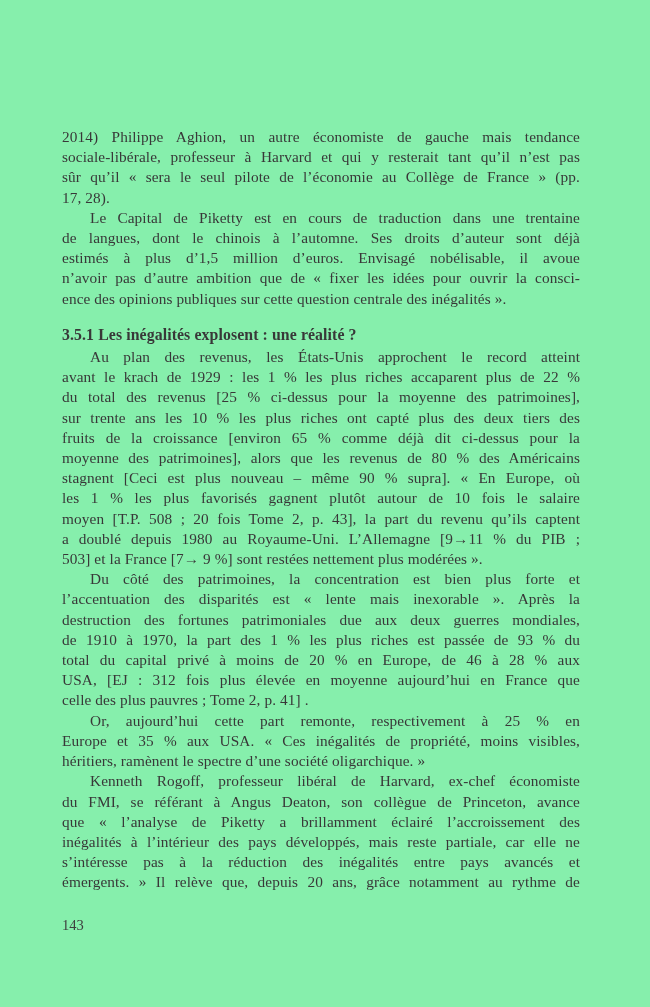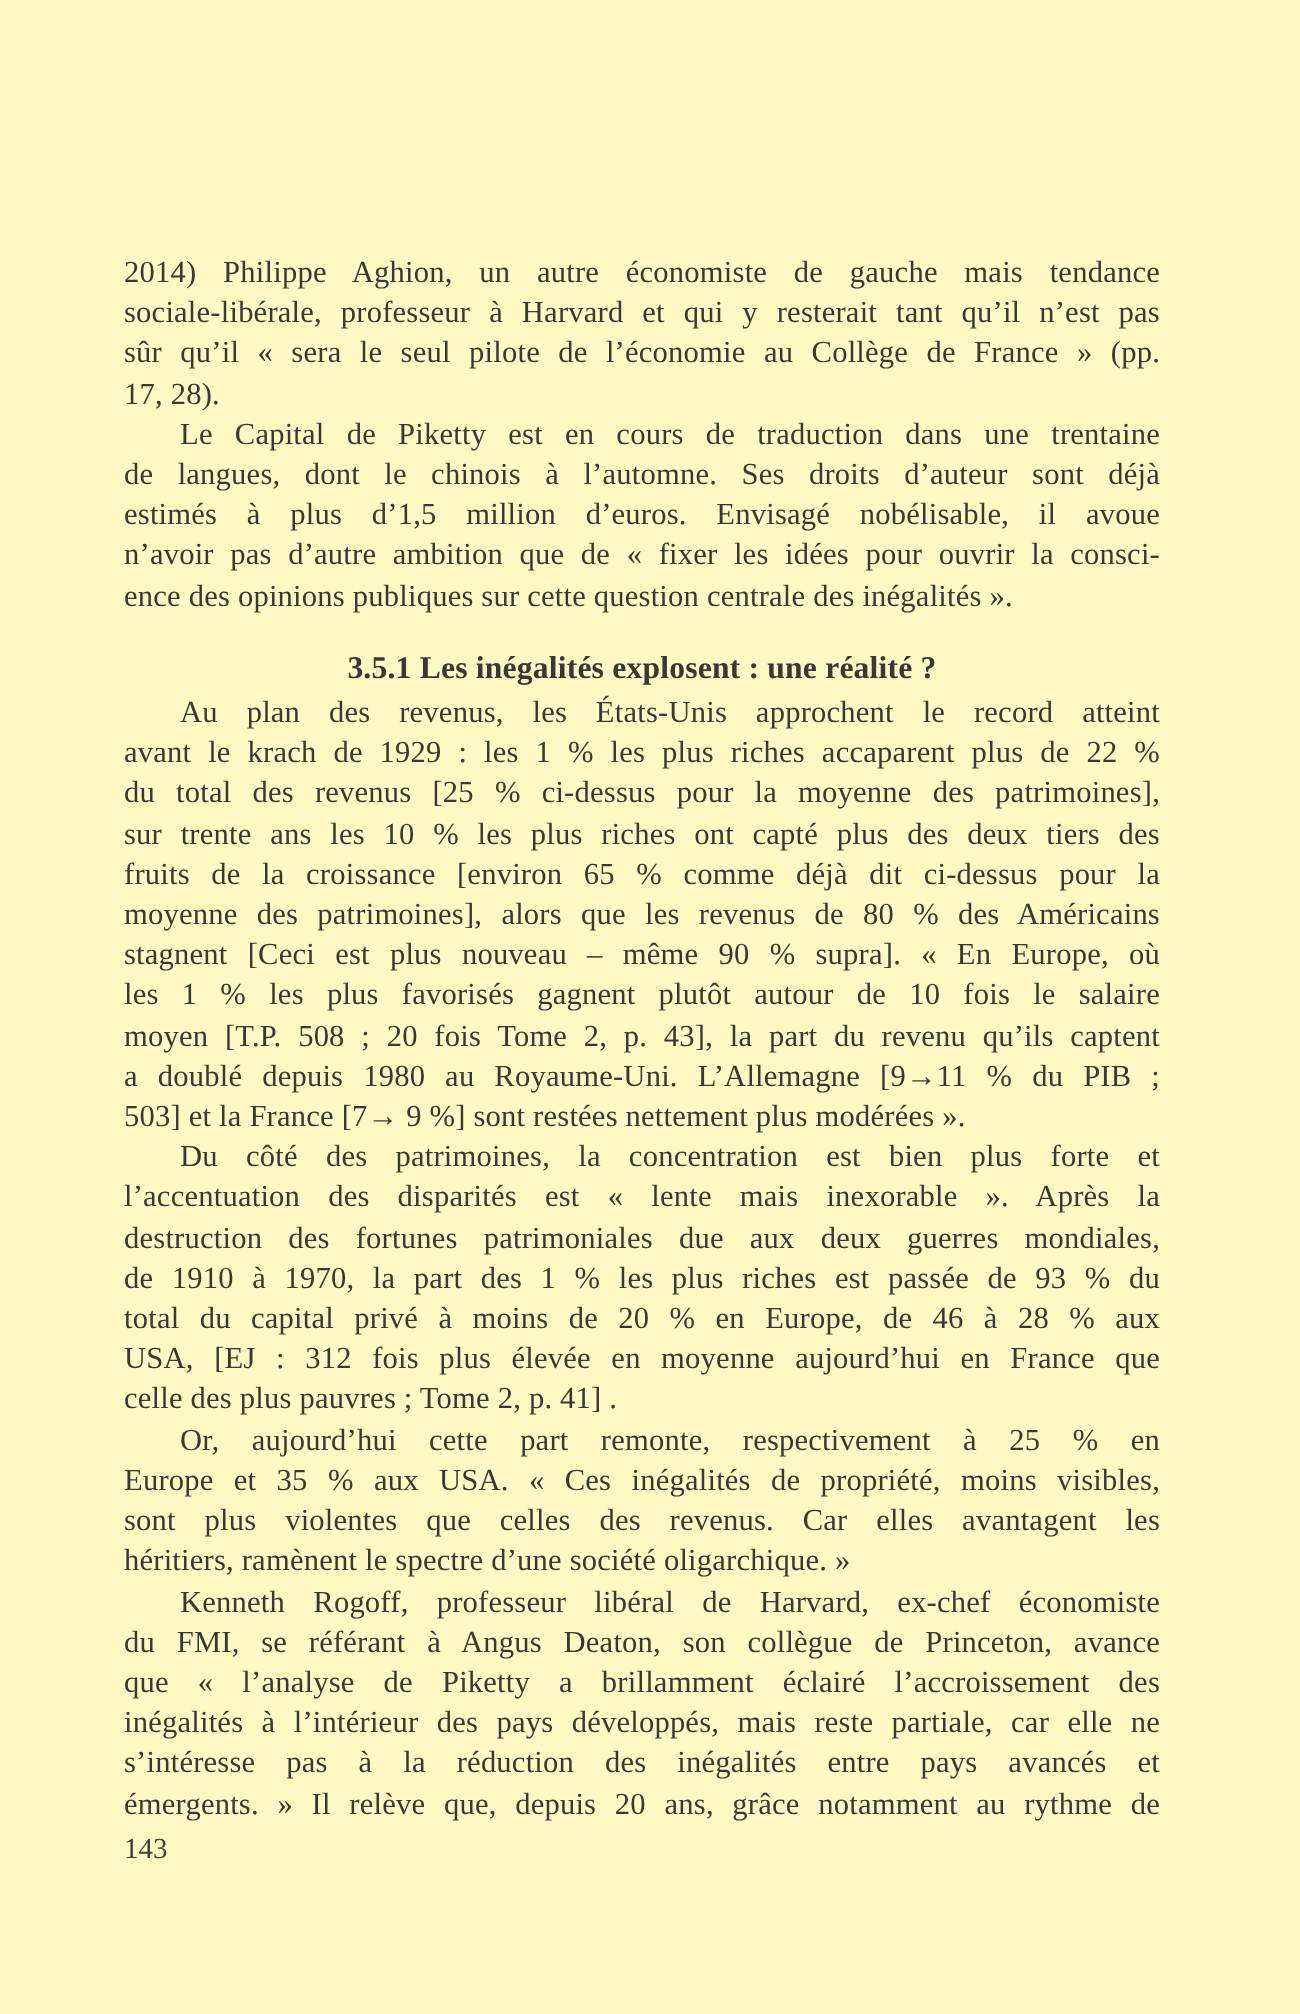--- a/index.html
+++ b/index.html
@@ -4,21 +4,21 @@
 <style>
   html, body {
     margin: 0;
     padding: 0;
     background: #ffffff;
   }
   .page {
     position: relative;
     width: 650px;
     height: 1007px;
-    background: #fef9c3;
+    background: #86efac;
     overflow: hidden;
     font-family: "Liberation Serif", "DejaVu Serif", serif;
     color: #383838;
   }
   .textblock {
     position: absolute;
     left: 62px;
     top: 127px;
     width: 518px;
     font-size: 15.3px;
@@ -35,21 +35,21 @@
     text-align-last: left;
   }
   .line.indent {
     text-indent: 28px;
   }
   .heading {
     font-weight: bold;
     font-size: 15.8px;
     line-height: 20.2px;
     margin: 16px 0 2px 0;
-    text-align: center;
+    text-align: left;
   }
   .bold { font-weight: normal; }
   .pagenum {
     position: absolute;
     top: 917px;
     left: 62px;
     width: 518px;
     text-align: left;
     font-size: 14.5px;
     color: #3e3e3e;
@@ -98,21 +98,20 @@
       <div class="line">destruction des fortunes patrimoniales due aux deux guerres mondiales,</div>
       <div class="line">de 1910 à 1970, la part des 1 % les plus riches est passée de 93 % du</div>
       <div class="line">total du capital privé à moins de 20 % en Europe, de 46 à 28 % aux</div>
       <div class="line">USA, [EJ :  312 fois plus élevée en moyenne aujourd’hui en France que</div>
       <div class="line end">celle des plus pauvres ; Tome 2, p. 41] .</div>
     </div>
 
     <div class="para">
       <div class="line indent">Or, aujourd’hui cette part remonte, respectivement à 25 % en</div>
       <div class="line">Europe et 35 % aux USA. « Ces inégalités de propriété, moins visibles,</div>
-      <div class="line">sont plus violentes que celles des revenus. Car elles avantagent les</div>
       <div class="line end">héritiers, ramènent le spectre d’une société oligarchique. »</div>
     </div>
 
     <div class="para">
       <div class="line indent"><span class="bold">Kenneth Rogoff</span><span>, professeur libéral de Harvard, ex-chef économiste</span></div>
       <div class="line"><span>du FMI, se référant à </span><span class="bold">Angus Deaton</span><span>, son collègue de Princeton, avance</span></div>
       <div class="line">que « l’analyse de Piketty a brillamment éclairé l’accroissement des</div>
       <div class="line">inégalités à l’intérieur des pays développés, mais reste partiale, car elle ne</div>
       <div class="line">s’intéresse pas à la réduction des inégalités entre pays avancés et</div>
       <div class="line">émergents. » Il relève que, depuis 20 ans, grâce notamment au rythme de</div>

